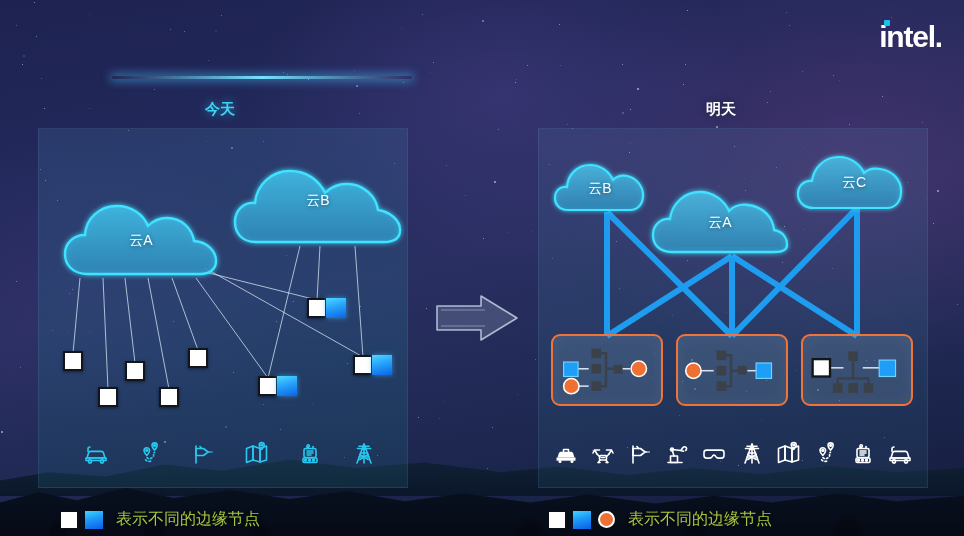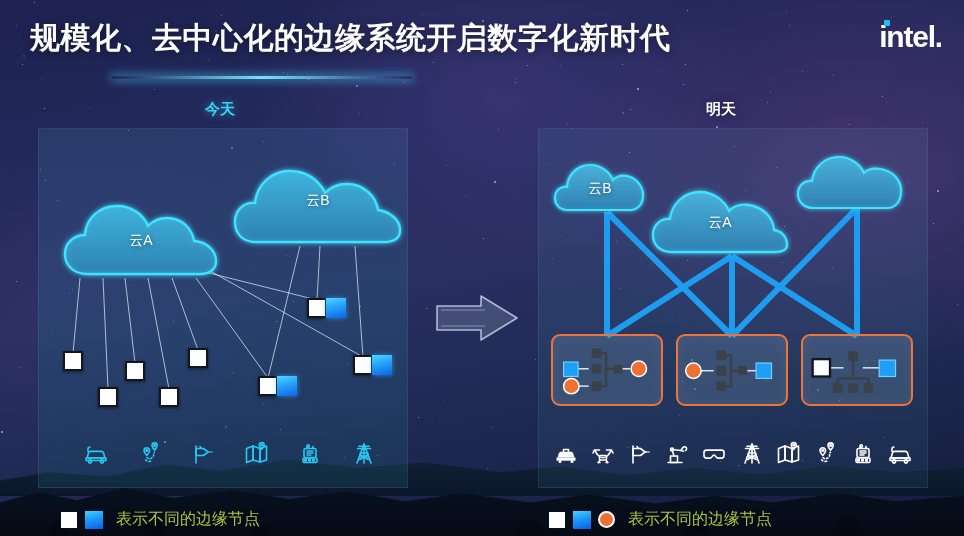--- a/index.html
+++ b/index.html
@@ -341,21 +341,20 @@
       <div class="star" style="width: 1px; height: 1px; left: 34.4683px; top: 1.93047px; opacity: 0.8;"></div>
       <div class="star" style="width: 1px; height: 1px; left: 279.559px; top: 428.775px; opacity: 0.62;"></div>
       <div class="star" style="width: 1px; height: 1px; left: 933.132px; top: 223.363px; opacity: 0.72;"></div>
       <div class="star" style="width: 2px; height: 2px; left: 716.404px; top: 126.244px; opacity: 0.72;"></div>
     </div>
 
   <div class="ridge ridge-far"></div>
   <div class="ridge ridge-near"></div>
   <div class="grass"></div>
 
-  <div class="title">规模化、去中心化的边缘系统开启数字化新时代</div>
   <div class="title-underline"></div>
   <div class="intel-logo">
     <span class="dot-i"></span><span>intel</span><span class="period">.</span>
   </div>
 
   <div class="panel-label" id="label-today">今天</div>
   <div class="panel-label" id="label-tomorrow">明天</div>
 
   <div class="panel" id="panel-today"></div>
 
@@ -574,20 +573,21 @@
           <feGaussianBlur stdDeviation="2.3" result="b"></feGaussianBlur>
           <feMerge>
               <feMergeNode in="b"></feMergeNode>
               <feMergeNode in="SourceGraphic"></feMergeNode>
             </feMerge>
         </filter>
       </defs>
       <path filter="url(#glowTC)" fill="url(#cgTC)" stroke="#3fe2ff" stroke-width="2.2" d="M19,58 C8,58 3,51 3,44 C3,36 9,30 17,31 C19,17 30,7 44,7 C55,7 65,14 69,23
            C73,19 79,18 85,19 C98,21 106,30 106,41 C106,52 100,58 92,58 Z"></path>
     </svg>
+    <div class="cloud-label" style="top:24px;">云C</div>
   </div>
 
   <div class="edge-box" style="left:551px; top:334px;">
     <svg class="mini" viewBox="0 0 112 72">
       <g stroke="#d8e2ea" stroke-width="1.6" fill="none">
         <path d="M26,34 L37,34"></path>
           <path d="M26,52 L37,52"></path>
           <path d="M55,34 L64,34"></path>
           <path d="M72,34 L80,34"></path>
       </g>

